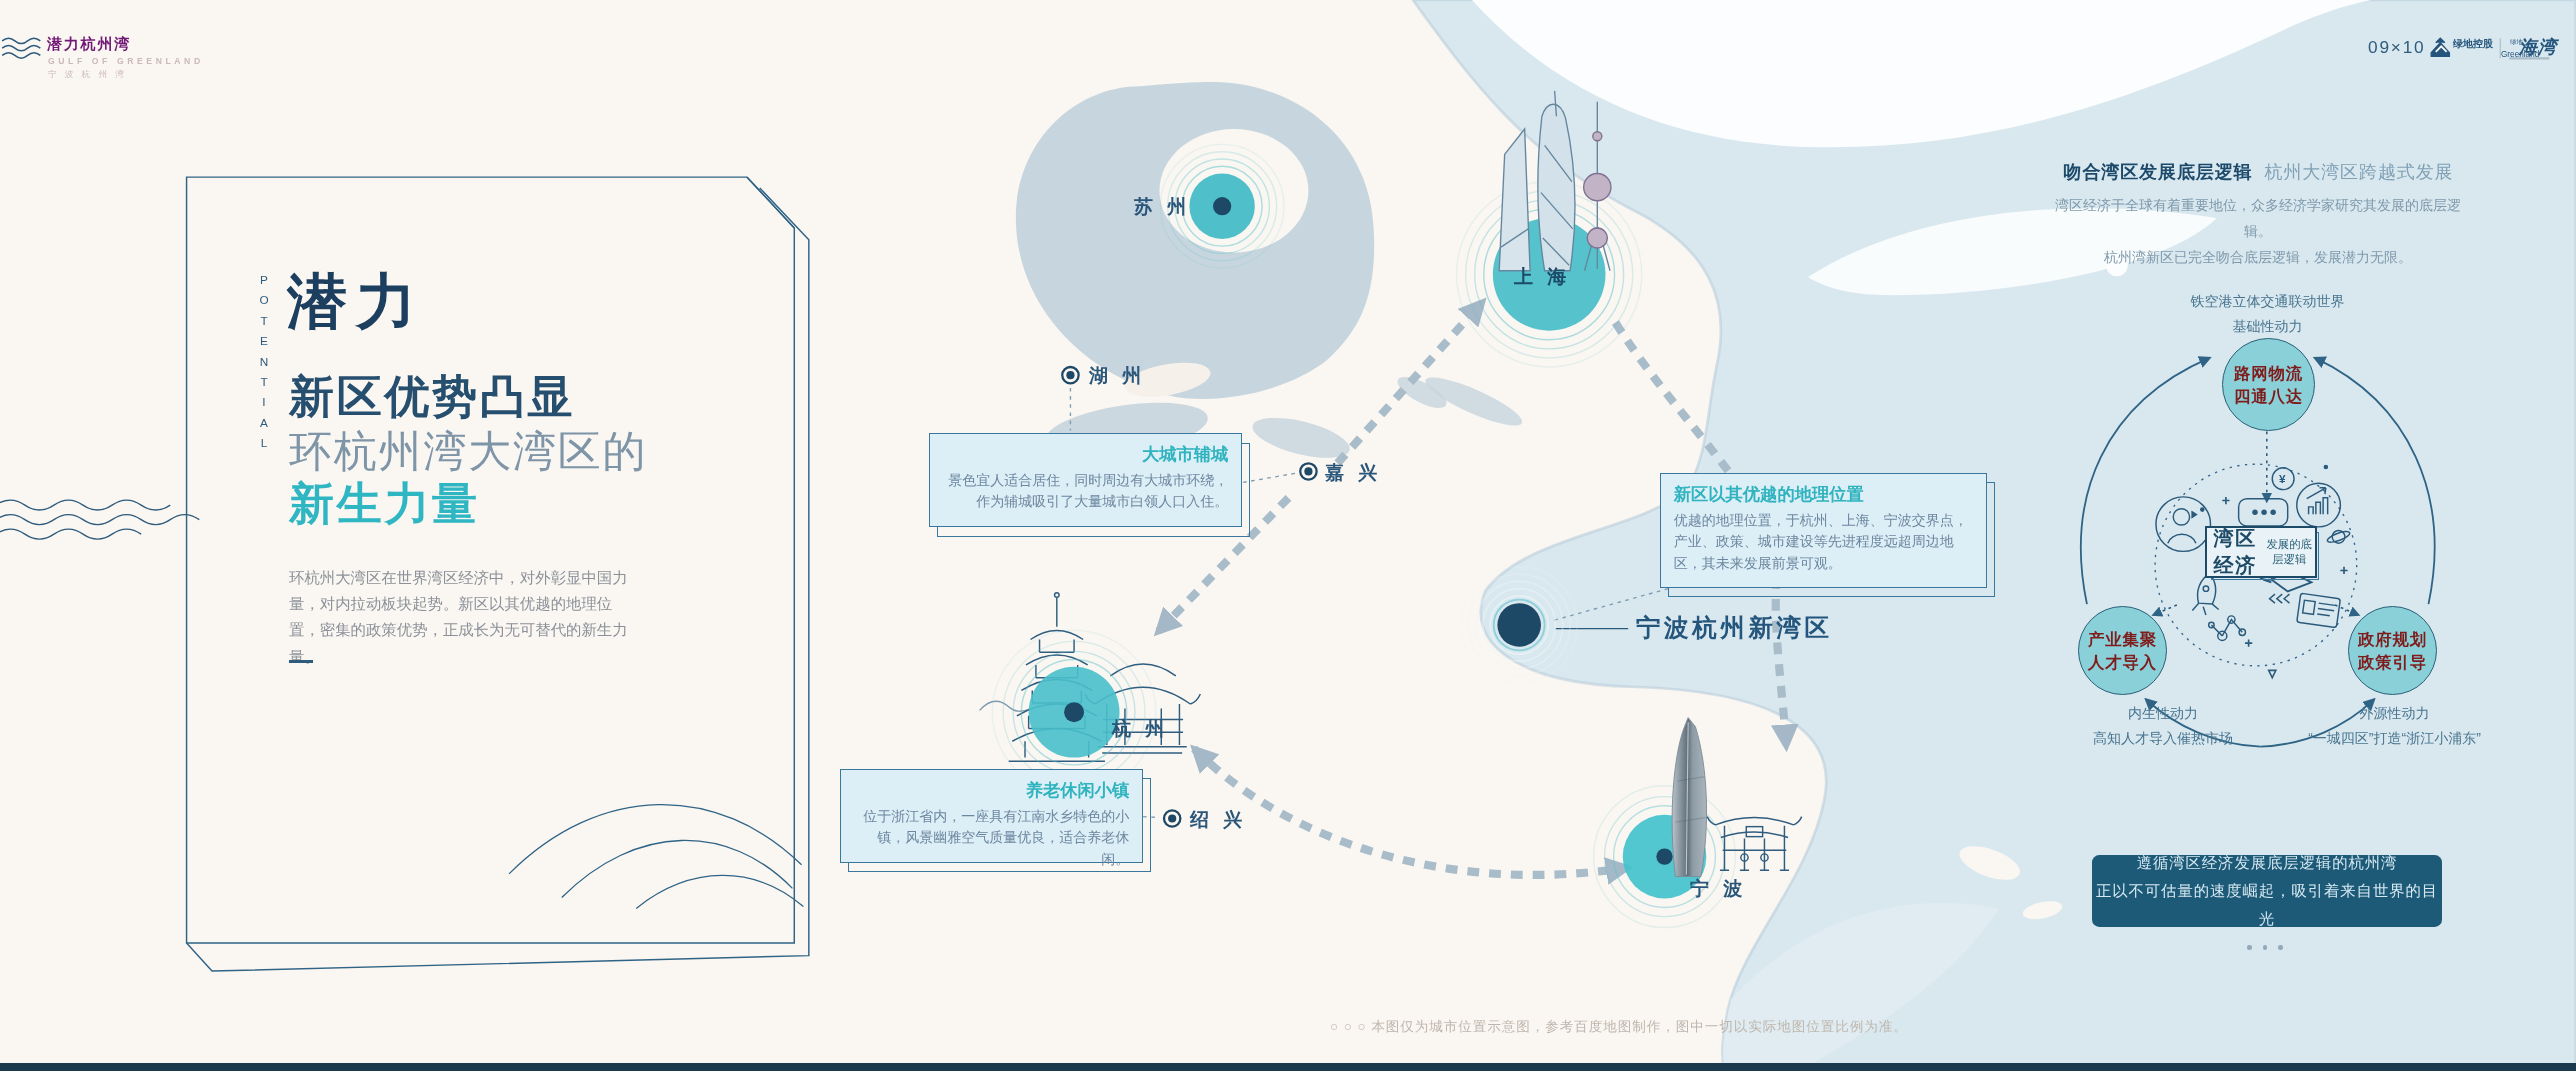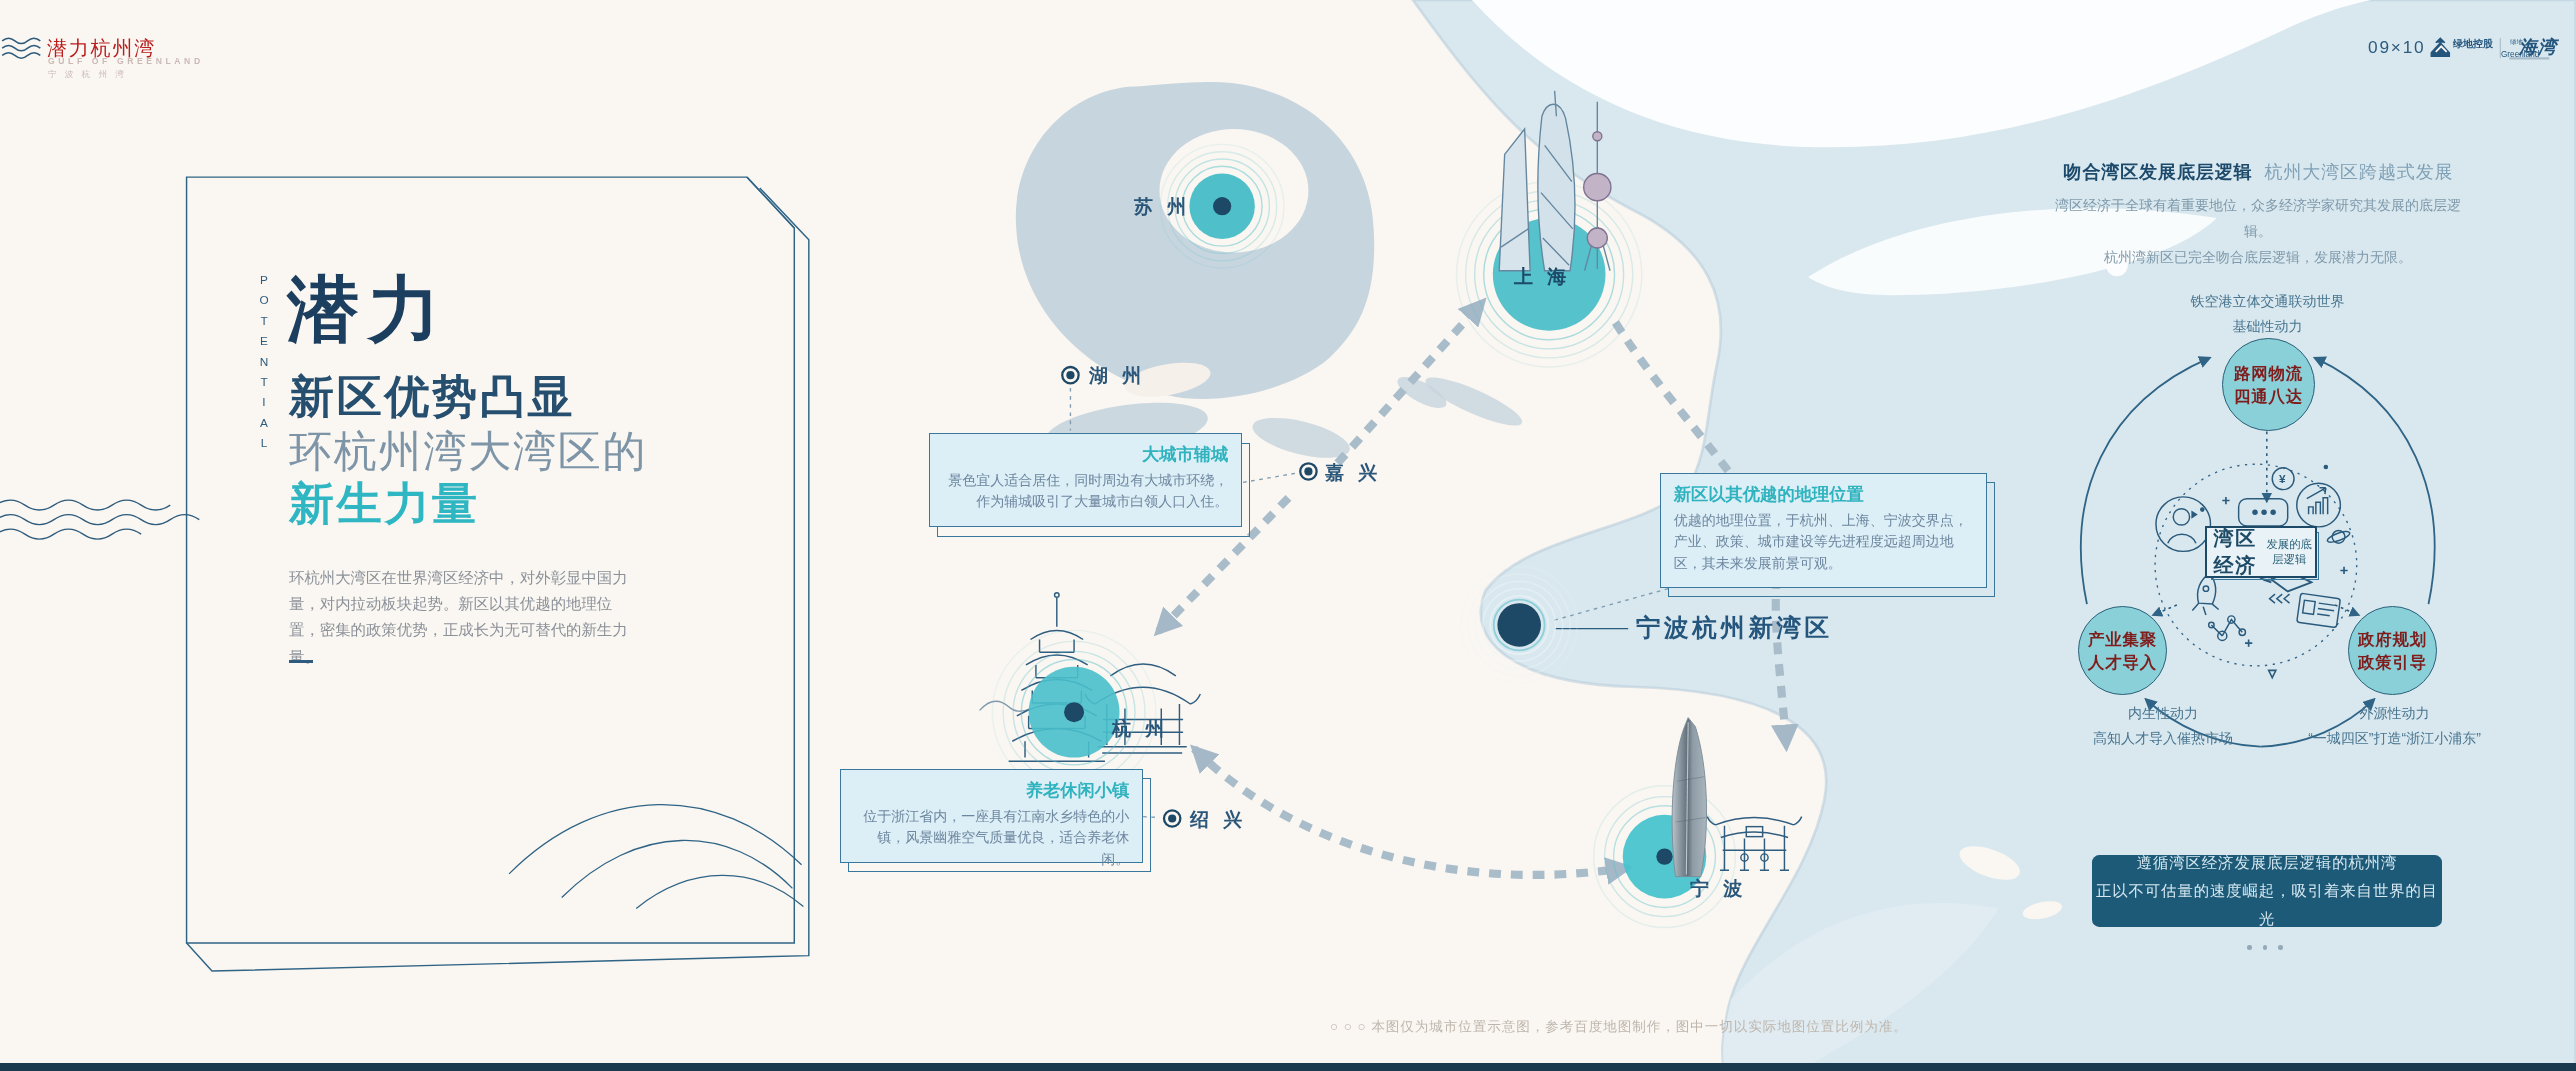--- a/index.html
+++ b/index.html
@@ -2,31 +2,31 @@
 <html style="font-size:14.5px"><head>
 <meta charset="utf-8">
 <style>
   html,body{margin:0;padding:0;background:#e8e8e8;}
   .page{position:relative;width:2576px;height:1071px;overflow:hidden;background:#faf6f1;
         font-family:"Liberation Sans","DejaVu Sans",sans-serif;color:#1d3f5e;}
   svg{position:absolute;left:0;top:0;}
   #bg-svg{z-index:0;} #art-svg{z-index:1;}
   .txt{position:absolute;z-index:3;}
   
-  .brand-title{font-size:20px;font-weight:400;letter-spacing:1.8px;color:#b91c1c;}
+  .brand-title{font-size:15px;font-weight:700;letter-spacing:1.8px;color:#701a75;}
   .brand-en{font-size:8.6px;font-weight:700;letter-spacing:3.6px;color:#cbb9b6;}
   .brand-cn{font-size:8.6px;letter-spacing:8.2px;color:#cbb9b6;}
   .pageno{font-size:17.3px;letter-spacing:1.8px;color:#2d5b7d;}
   .lg-cn{font-size:10px;font-weight:700;color:#24557c;}
   .lg-en{font-size:8.2px;color:#24557c;padding-left:48px;}
   .bay{font-size:18px;font-weight:700;font-style:italic;color:#24557c;letter-spacing:0.9px;}
   .bay-pre{font-size:6.4px;color:#24557c;}
   
   .vert{writing-mode:vertical-rl;text-orientation:upright;font-size:11.8px;letter-spacing:6.4px;color:#2d5b7d;}
-  .t-main{font-family:"DejaVu Serif","Liberation Serif",serif;font-size:72px;font-weight:700;letter-spacing:9px;color:#1c3f60;}
+  .t-main{font-family:"DejaVu Serif","Liberation Serif",serif;font-size:60px;font-weight:700;letter-spacing:9px;color:#1c3f60;}
   .t-sub1{font-size:45px;font-weight:800;letter-spacing:2.7px;color:#254e6f;}
   .t-sub2{font-size:43px;font-weight:200;letter-spacing:1.8px;color:#7e95a8;}
   .t-sub3{font-size:45px;font-weight:800;letter-spacing:2.7px;color:#2eb6c2;}
   .t-body{font-size:15.4px;line-height:1.7;color:#8b9199;width:343px;}
   .dash{width:23.6px;height:2.7px;background:#2d5b7d;}
   
   .city{font-size:19px;font-weight:600;letter-spacing:4.5px;color:#2a567a;}
   .city-onteal{color:#1d4a66;}
   .newbay{font-size:24.5px;font-weight:700;letter-spacing:3.6px;color:#24557c;}
   .callout{position:absolute;z-index:3;background:#dceef6;border:1.8px solid #39789c;box-sizing:border-box;padding:8.2px 12.7px;}

